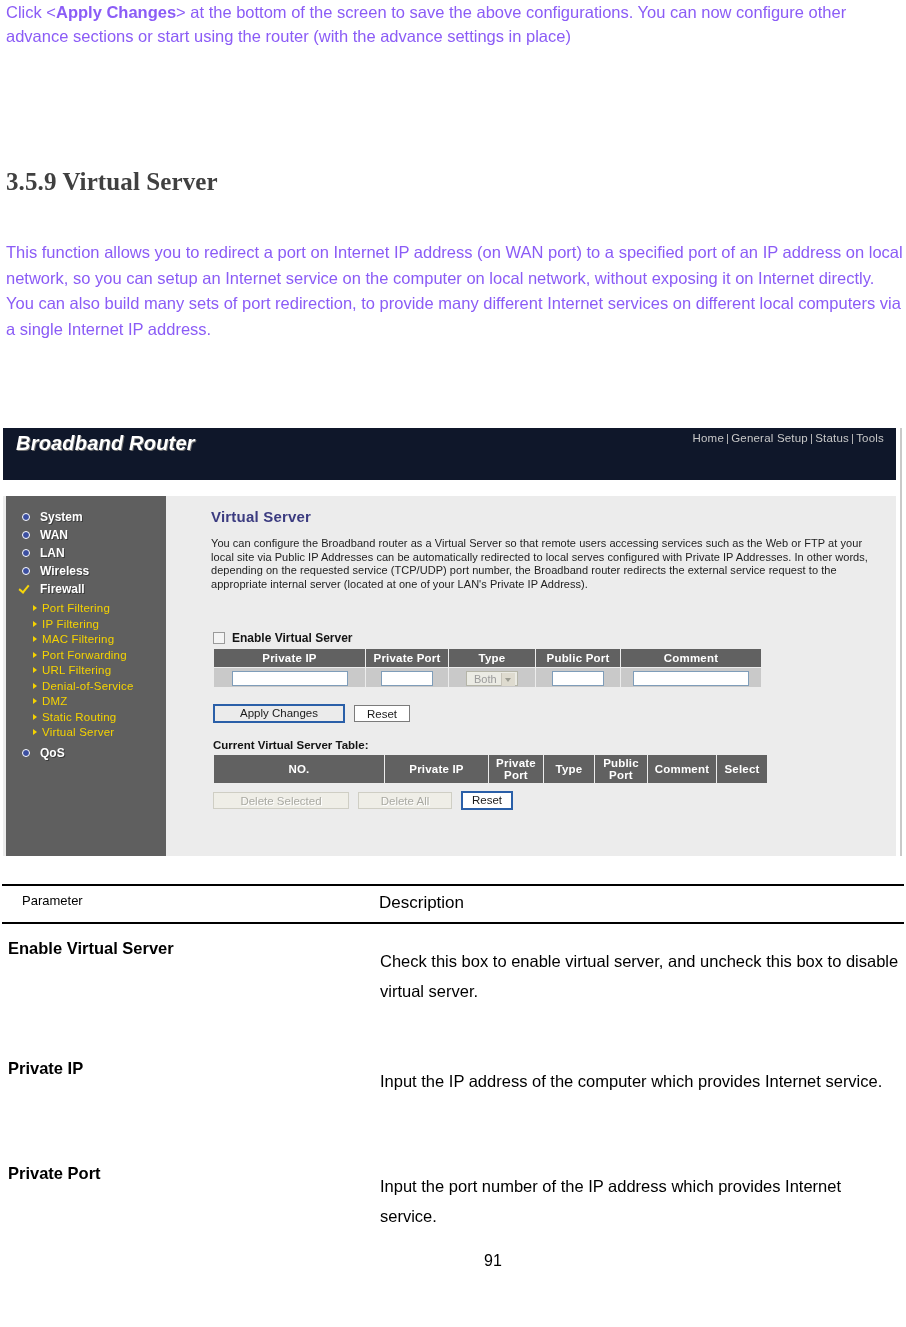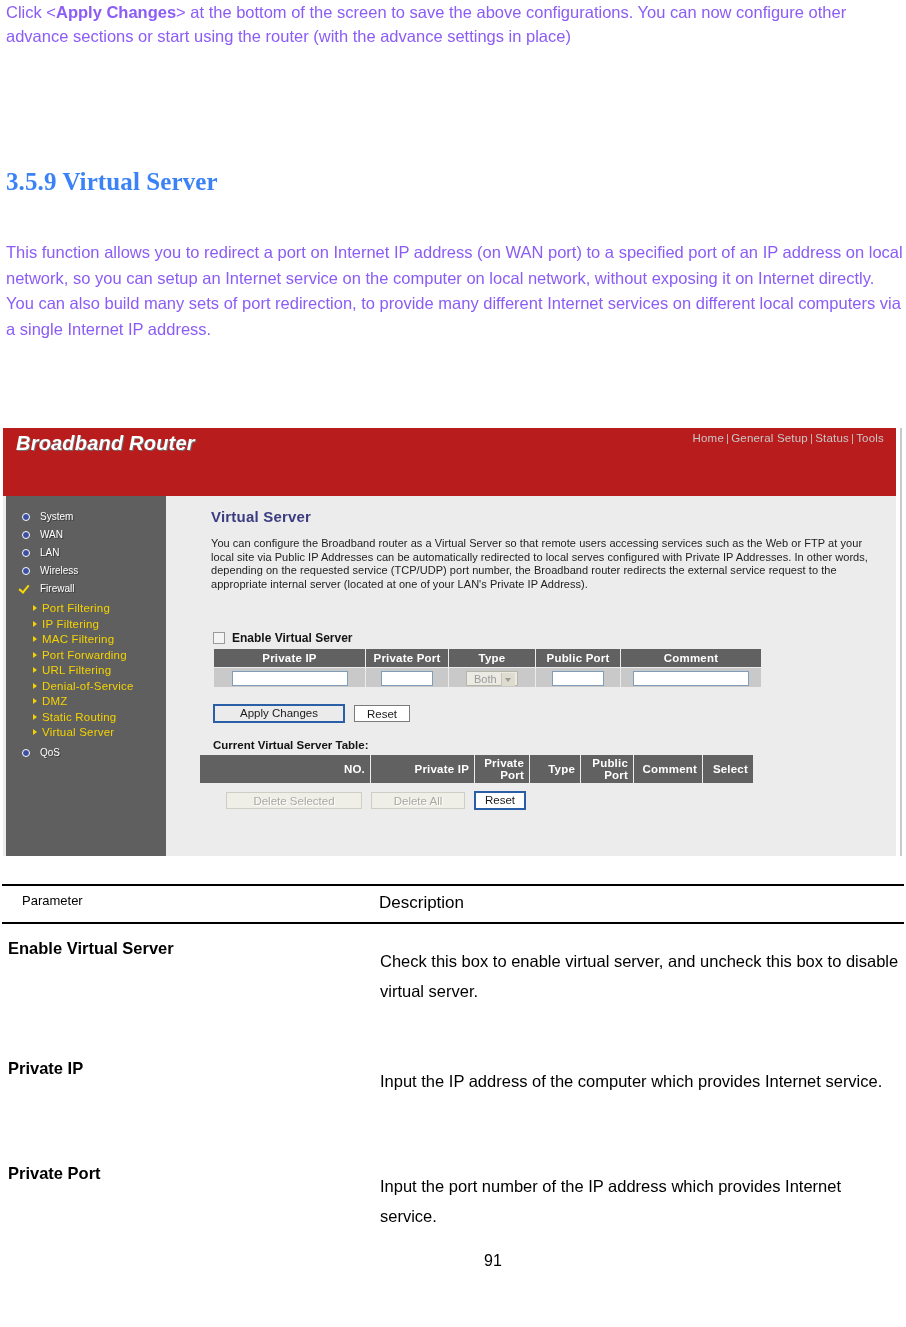--- a/index.html
+++ b/index.html
@@ -30,21 +30,21 @@
     width: 900px;
   }
   #section-heading {
     position: absolute;
     left: 6px;
     top: 151px;
     font-family: "Liberation Serif", serif;
     font-size: 25px;
     font-weight: bold;
     letter-spacing: 0.1px;
-    color: #3b82f6;
+    color: #404040;
   }
   #desc-para {
     left: 6px;
     top: 240px;
     width: 898px;
     line-height: 25.5px;
   }
 
   
   #router-shot {
@@ -54,22 +54,22 @@
     width: 897px;
     height: 428px;
     background: #ffffff;
     overflow: hidden;
     border-right: 2px solid #c9c9c9;
   }
   #router-header {
     position: absolute;
     left: 0; top: 0;
     width: 893px;
-    height: 68px;
-    background: #b91c1c;
+    height: 52px;
+    background: #0f172a;
   }
   #router-brand {
     position: absolute;
     left: 13px;
     top: 4px;
     font-family: "Liberation Sans", sans-serif;
     font-size: 20px;
     font-style: italic;
     font-weight: bold;
     color: #ffffff;
@@ -102,22 +102,22 @@
     top: 0;
     width: 160px;
     height: 360px;
     background: #5f5f5f;
   }
   .nav-top {
     position: relative;
     padding-left: 26px;
     height: 18px;
     line-height: 18px;
-    font-size: 10px;
-    font-weight: normal;
+    font-size: 12px;
+    font-weight: bold;
     color: #ffffff;
     margin-left: 8px;
     white-space: nowrap;
     text-shadow: 1px 1px 0 #3b3b3b;
   }
   .nav-top .bullet {
     position: absolute;
     left: 8px;
     top: 5px;
     width: 8px;
@@ -330,39 +330,38 @@
   #cvs-label {
     position: absolute;
     left: 47px;
     top: 243px;
     font-size: 11.5px;
     font-weight: bold;
     color: #141414;
   }
   #cvs-table {
     position: absolute;
-    left: 33px;
+    left: 47px;
     top: 258px;
     border-collapse: collapse;
-    text-align: right;
   }
   #cvs-table th {
     background: #616161;
     color: #ffffff;
     font-size: 11.5px;
     font-weight: bold;
     height: 28px;
     border: 1px solid #ececec;
     letter-spacing: 0.2px;
     padding: 0 5px;
     line-height: 12px;
   }
   #btn-row-2 {
     position: absolute;
-    left: 60px;
+    left: 47px;
     top: 295px;
   }
   #btn-row-2 .btn { margin-right: 9px; }
   #btn-row-2 .w1 { width: 136px; padding: 0; }
   #btn-row-2 .w2 { width: 94px; padding: 0; }
   #btn-row-2 .w3 { width: 52px; padding: 0; }
 
   
   #param-table {
     position: absolute;

